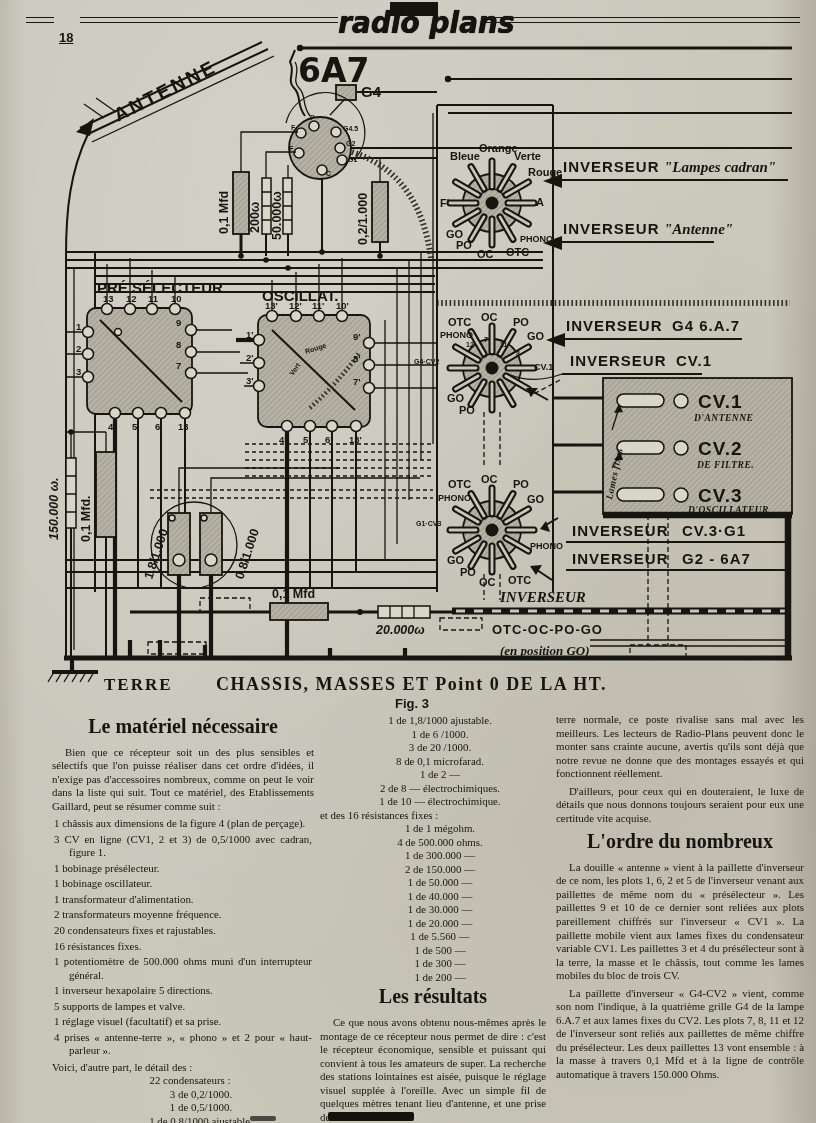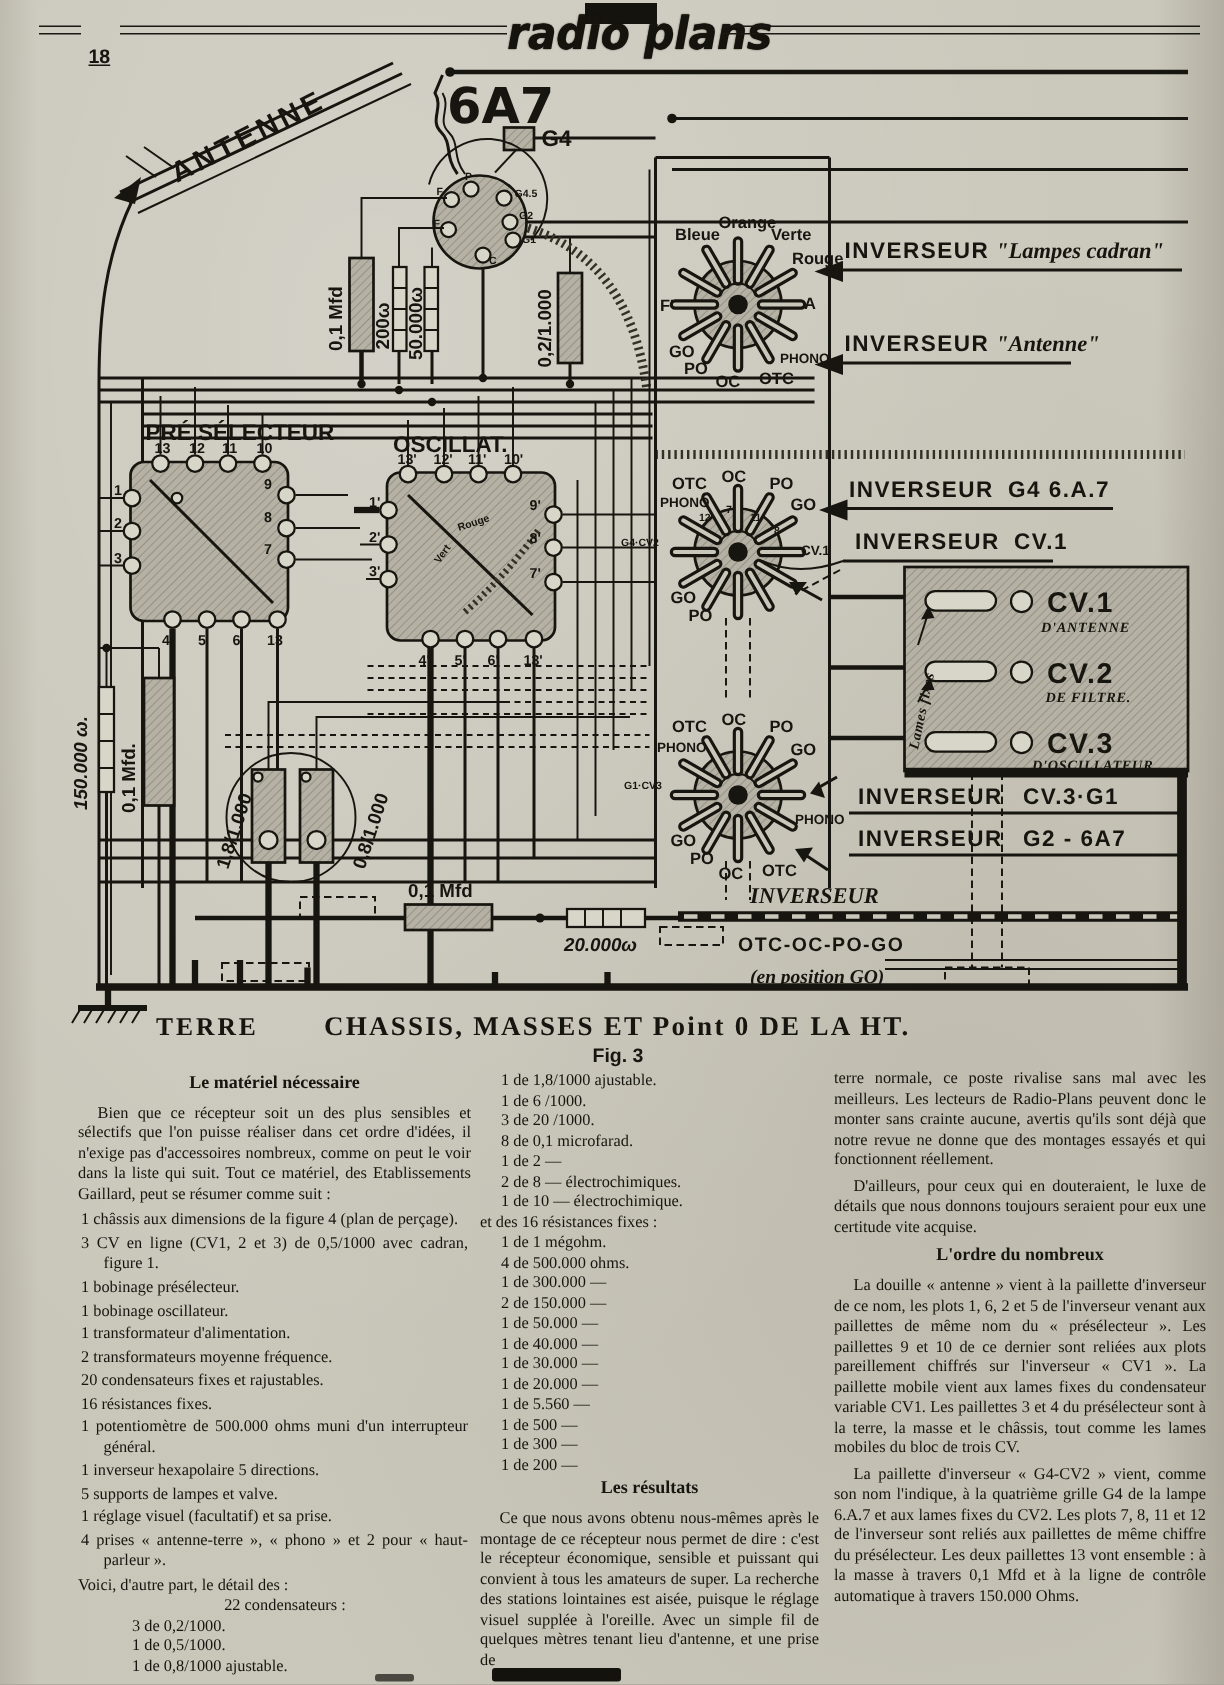--- a/index.html
+++ b/index.html
@@ -43,23 +43,23 @@
   .dshr{stroke:#17150f;stroke-width:1.3;fill:none;stroke-dasharray:5 3;}
   .braid{stroke:#333026;stroke-width:6;fill:none;stroke-dasharray:1.6 2.6;}
   .pinc{fill:#d8d5c9;stroke:#17150f;stroke-width:1.5;}
   .blk{fill:url(#ht);stroke:#17150f;stroke-width:1.8;}
   .spokeA{stroke:#17150f;stroke-width:7;stroke-linecap:round;fill:none;}
   .spokeB{stroke:#c9c6ba;stroke-width:2.8;stroke-linecap:round;fill:none;}
   .dot{fill:#17150f;}
   
   .col{font-size:10.9px;line-height:1.24;text-align:justify;}
   .col p{margin:1px 0 4px 0;text-indent:13px;}
-  .hdg{font-size:12px;font-weight:bold;text-align:center;text-indent:0 !important;margin:0 0 7px 0 !important;}
+  .hdg{font-size:20px;font-weight:bold;text-align:center;text-indent:0 !important;margin:0 0 7px 0 !important;}
   .li{text-indent:-15px;padding-left:15px;margin:2px;}
-  .li2{margin:0;padding-left:36px;text-align:left;}
+  .li2{margin:0;padding-left:36px;text-align:center;}
   .li3{margin:0;padding-left:14px;text-align:center;}
   .outd{margin:0;text-align:left;}
   .smear{background:#14120d;border-radius:2px;}
 </style>
 </head>
 <body>
 
 <div id="page">
 
   <div class="abs dbl" style="left:26px;top:17px;width:28px;"></div>

